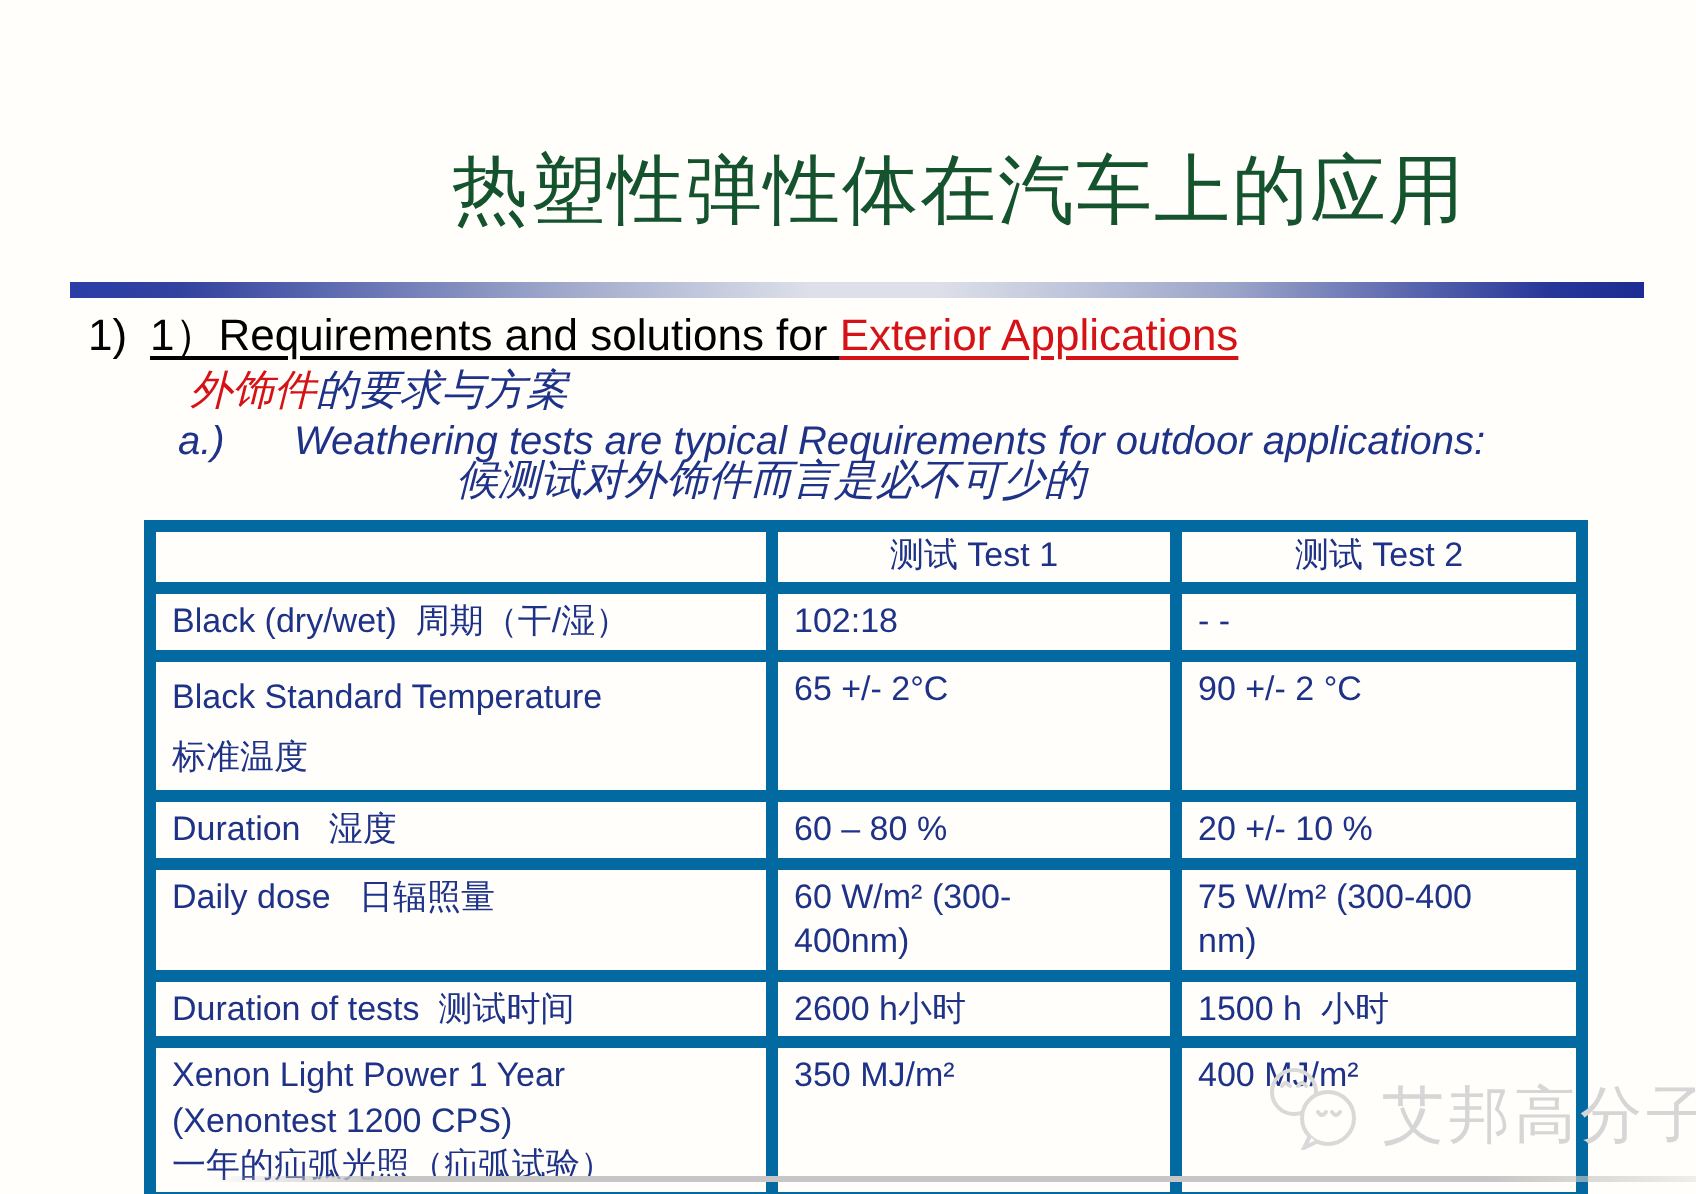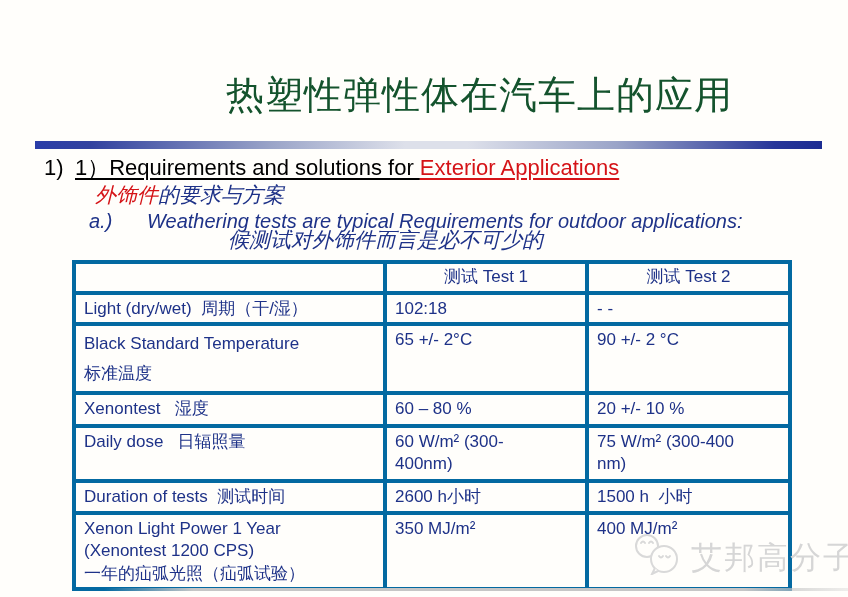--- a/index.html
+++ b/index.html
@@ -33,21 +33,21 @@
   .h-line3{position:absolute;left:89px;top:210px;font-size:20px;font-style:italic;color:#1e3288;white-space:nowrap;}
   .h-line3 .a-label{display:inline-block;width:58px;font-style:italic;}
   .h-line4{position:absolute;left:228px;top:226px;font-size:21px;font-style:italic;color:#1e3288;white-space:nowrap;}
   
   .weather-table{
     position:absolute;left:72px;top:260px;width:716px;
     border-collapse:collapse;table-layout:fixed;
     font-size:17px;color:#1e3288;
   }
   .weather-table td,.weather-table th{
-    border:4px solid #0369a1;
+    border:6px solid #0369a1;
     padding:3px 8px 2px 8px;
     vertical-align:top;
     text-align:left;
     white-space:pre-wrap;
     line-height:1.32;
     font-weight:normal;
     overflow:hidden;
   }
   .weather-table{border:3px solid #16246b;}
   .weather-table thead th{text-align:center;vertical-align:middle;padding-top:1px;}
@@ -87,32 +87,32 @@
     </colgroup>
     <thead>
       <tr style="height:31px">
         <th></th>
         <th>测试 Test 1</th>
         <th>测试 Test 2</th>
       </tr>
     </thead>
     <tbody>
       <tr style="height:29px">
-        <td>Light (dry/wet)  周期（干/湿）</td>
+        <td>Black (dry/wet)  周期（干/湿）</td>
         <td>102:18</td>
         <td>- -</td>
       </tr>
       <tr style="height:58px">
         <td style="line-height:1.75">Black Standard Temperature
 标准温度</td>
         <td>65 +/- 2°C</td>
         <td>90 +/- 2 °C</td>
       </tr>
       <tr style="height:33px">
-        <td>Xenontest   湿度</td>
+        <td>Duration   湿度</td>
         <td>60 – 80 %</td>
         <td>20 +/- 10 %</td>
       </tr>
       <tr style="height:55px">
         <td>Daily dose   日辐照量</td>
         <td>60 W/m² (300-
 400nm)</td>
         <td>75 W/m² (300-400
 nm)</td>
       </tr>

